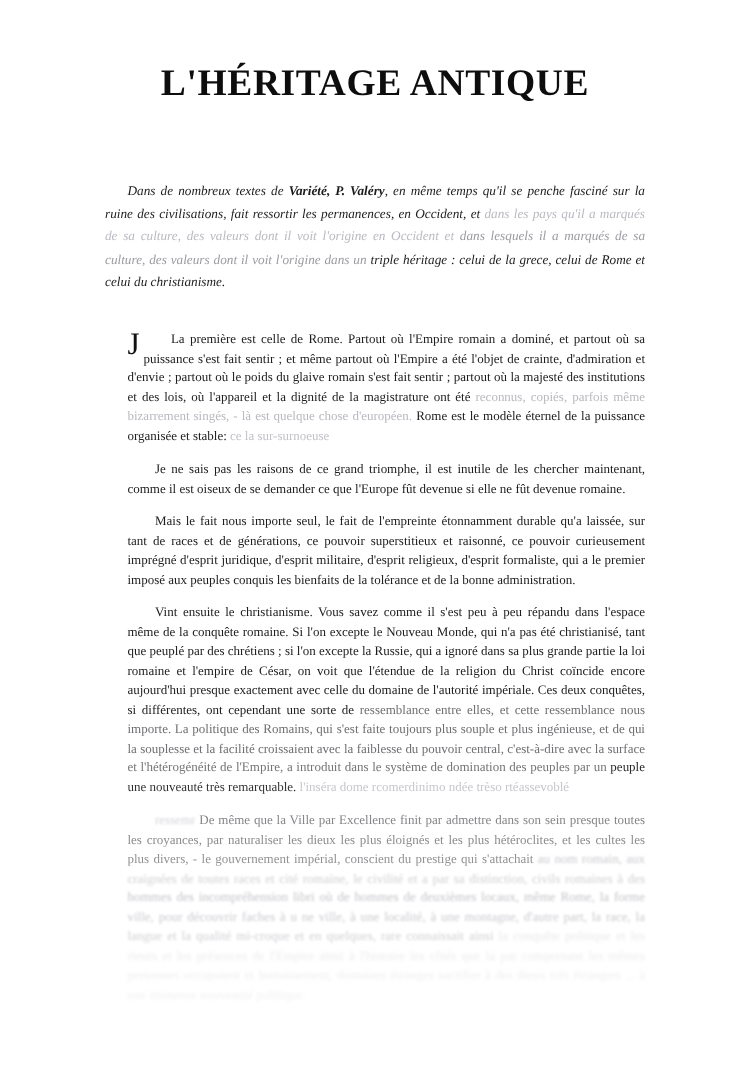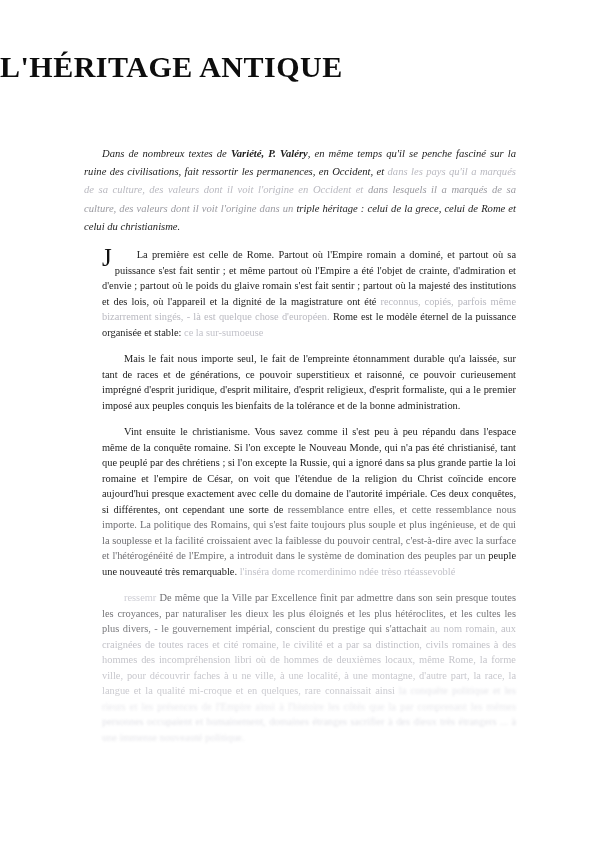--- a/index.html
+++ b/index.html
@@ -21,20 +21,21 @@
     inset: 0;
     background: #ffffff;
   }
 
   
   .title-block {
     position: absolute;
     top: 50px;
     left: 0;
     width: 600px;
+    text-align: center;
   }
   .doc-title {
     font-family: "Liberation Serif", "DejaVu Serif", serif;
     font-size: 30px;
     font-weight: bold;
     letter-spacing: 0.5px;
     color: #0d0d0d;
     margin: 0;
     line-height: 1.1;
   }
@@ -54,21 +55,21 @@
     line-height: 15.5px;
     color: #1c1c1c;
     hyphens: auto;
   }
 
   .intro {
     font-style: italic;
     font-size: 10.6px;
     line-height: 18.2px;
     text-indent: 18px;
-    margin-bottom: 10px;
+    margin-bottom: 28px;
   }
   .intro b { font-weight: bold; font-style: italic; }
 
   .body-para {
     text-indent: 22px;
     margin-bottom: 11px;
     padding-left: 18px;
   }
 
   
@@ -140,20 +141,21 @@
   <div class="column">
 
     <p class="intro"><span>Dans de nombreux textes de </span><b>Variété, P. Valéry</b><span>, en même temps qu'il se penche fasciné sur la ruine des civilisations, fait ressortir les permanences, en Occident, et </span><span class="fade-3 blur-2">dans les pays qu'il a marqués de sa culture, des valeurs dont il voit l'origine en Occident et</span>
       <span class="fade-2 blur-2">dans lesquels il a marqués de sa culture, des valeurs dont il voit l'origine dans un</span>
       <span>triple héritage : celui de la grece, celui de Rome et celui du christianisme.</span></p>
 
     <p class="dropcap-para"><span class="dropcap">J</span></p>
 
     <p class="body-para"><span>La première est celle de Rome. Partout où l'Empire romain a dominé, et partout où sa puissance s'est fait sentir ; et même partout où l'Empire a été l'objet de crainte, d'admiration et d'envie ; partout où le poids du glaive romain s'est fait sentir ; partout où la majesté des institutions et des lois, où l'appareil et la dignité de la magistrature ont été </span><span class="fade-3 blur-1">reconnus, copiés, parfois même bizarrement singés, - là est quelque chose d'européen. </span><span>Rome est le modèle éternel de la puissance organisée et stable:</span><span class="ghost"> ce la sur-surnoeuse</span></p>
 
+    <p class="body-para"><span>Je ne sais pas les raisons de ce grand triomphe, il est inutile de les chercher maintenant, comme il est oiseux de se demander ce que l'Europe fût devenue si elle ne fût devenue romaine.</span></p>
 
     <p class="body-para"><span>Mais le fait nous importe seul, le fait de l'empreinte étonnamment durable qu'a laissée, sur tant de races et de générations, ce pouvoir superstitieux et raisonné, ce pouvoir curieusement imprégné d'esprit juridique, d'esprit militaire, d'esprit religieux, d'esprit formaliste, qui a le premier imposé aux peuples conquis les bienfaits de la tolérance et de la bonne administration.</span></p>
 
     <p class="body-para"><span>Vint ensuite le christianisme. Vous savez comme il s'est peu à peu répandu dans l'espace même de la conquête romaine. Si l'on excepte le Nouveau Monde, qui n'a pas été christianisé, tant que peuplé par des chrétiens ; si l'on excepte la Russie, qui a ignoré dans sa plus grande partie la loi romaine et l'empire de César, on voit que l'étendue de la religion du Christ coïncide encore aujourd'hui presque exactement avec celle du domaine de l'autorité impériale. Ces deux conquêtes, si différentes, ont cependant une sorte de </span><span class="fade-1 blur-1">ressemblance entre elles, et cette ressemblance nous importe. La politique des Romains, qui s'est faite toujours plus souple et plus ingénieuse, et de qui la souplesse et la facilité croissaient avec la faiblesse du pouvoir central, c'est-à-dire avec la surface et l'hétérogénéité de l'Empire, a introduit dans le système de domination des peuples par un </span><span>peuple une nouveauté très remarquable.</span><span class="ghost">  l'inséra dome rcomerdinimo ndée trèso rtéassevoblé</span></p>
 
     <p class="body-para"><span class="fade-4 blur-3">ressemr</span> <span class="fade-1">De même que la Ville par Excellence finit par admettre dans son sein presque toutes les croyances, par naturaliser les dieux les plus éloignés et les plus hétéroclites, et les cultes les plus divers, - le gouvernement impérial, conscient du prestige qui s'attachait </span><span class="fade-3 blur-3">au nom romain, aux craignées de toutes races et cité romaine, le civilité et a par sa distinction, civils romaines à des hommes des incompréhension libri où de hommes de deuxièmes locaux, même Rome, la forme ville, pour découvrir faches à u ne ville, à une localité, à une montagne, d'autre part, la race, la langue et la qualité mi-croque et en quelques, rare connaissait ainsi </span><span class="fade-5 blur-4">la conquête politique et les rieurs et les présences de l'Empire ainsi à l'histoire les côtés que la par comprenant les mêmes personnes occupaient et humainement, domaines étranges sacrifier à des dieux très étrangers ... à une immense nouveauté politique.</span></p>
 
   </div>
 
   <div class="wash wash-mid"></div>

